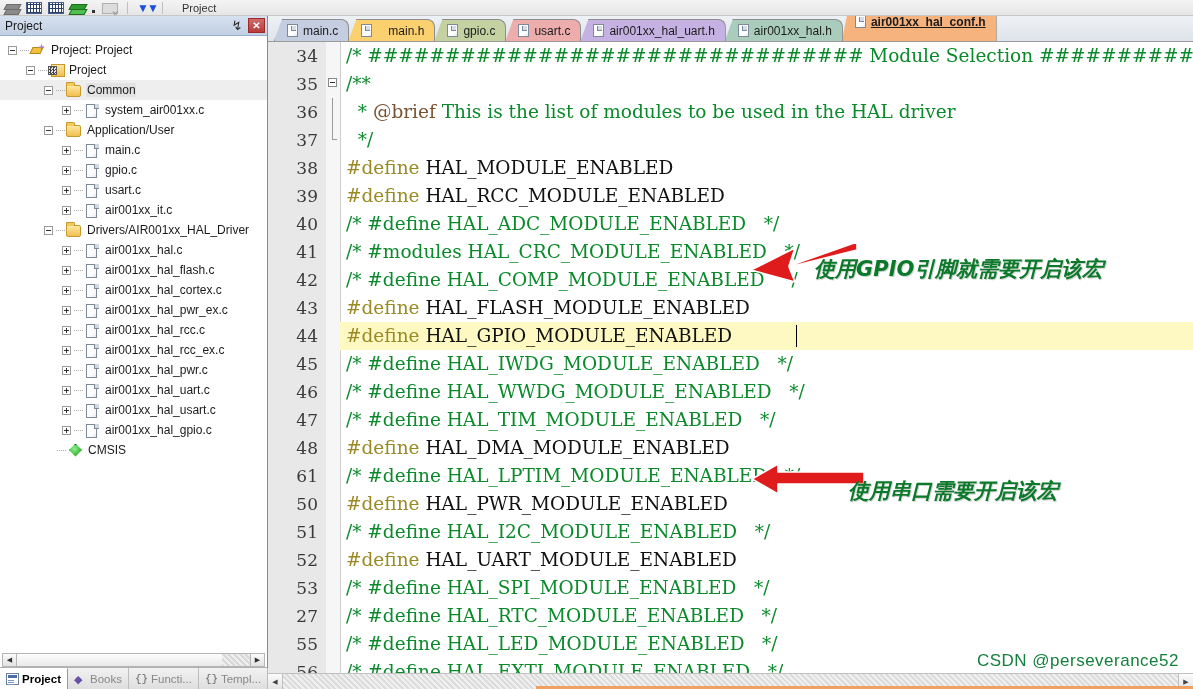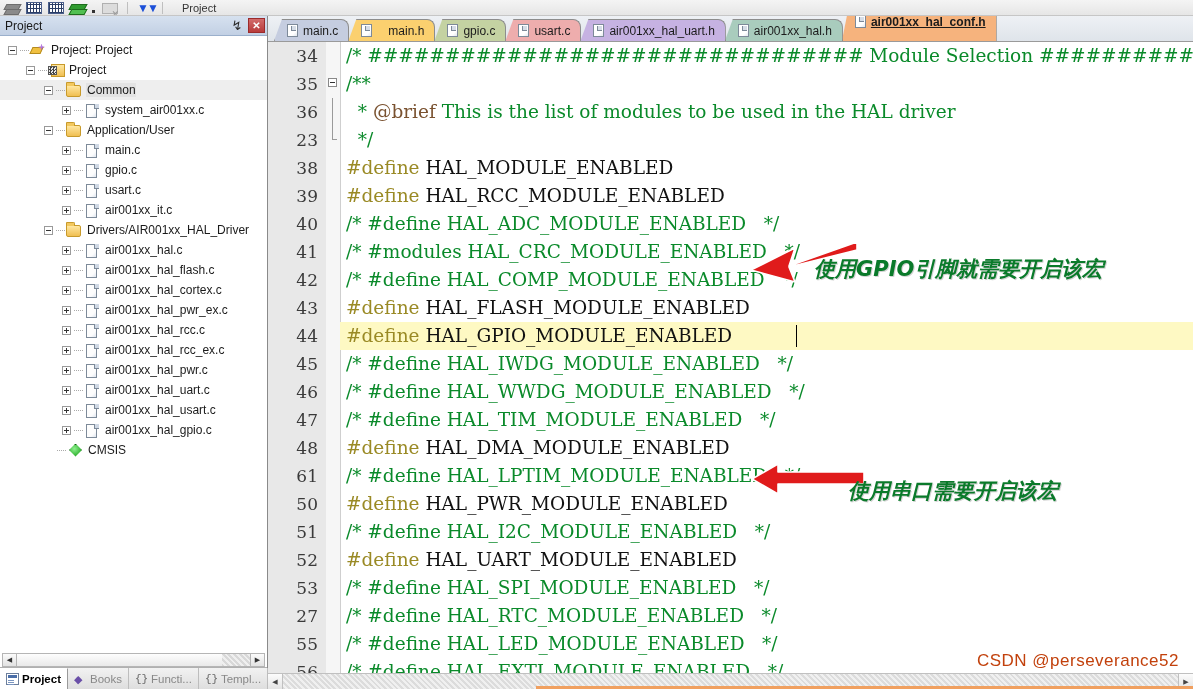--- a/index.html
+++ b/index.html
@@ -286,21 +286,21 @@
   .hscroll-ed {
     position:absolute; left:0; right:0; bottom:0; height:16px;
     background:#f0f0f0; border-top:1px solid #c0c0c0; display:flex; align-items:stretch;
   }
   .hse-btn { width:15px; background:linear-gradient(#fcfcfc,#e4e4e4); border-right:1px solid #c0c0c0;
              display:flex;align-items:center;justify-content:center;font-size:7px;color:#444;}
   .hse-track { flex:1; background: repeating-linear-gradient(45deg,#dcdcdc 0 2px,#f0f0f0 2px 4px); }
 
   .watermark {
     position: absolute; right: 14px; bottom: 18px;
-    color: #c2410c; font-size: 17px; font-family: "Liberation Sans", sans-serif;
+    color: #15803d; font-size: 17px; font-family: "Liberation Sans", sans-serif;
     letter-spacing: .5px; pointer-events:none;margin-left:28px;
   }
   .orange-line {
     position:absolute; left:268px; right:0; bottom:0; height:3px; background:#f0a060;
   }
 </style>
 </head>
 <body>
 
 <div id="app">
@@ -578,21 +578,21 @@
         </div>
       </div>
 
     <div class="code-area">
       <div class="gutter"></div>
       <div class="fold-col"></div>
       <div class="code-lines" id="code-lines">
           <div class="cl"><div class="ln">34</div><div class="fold"></div><div class="code-text"><span class="k-cmt">/* ################################ Module Selection #############################</span></div></div>
           <div class="cl"><div class="ln">35</div><div class="fold"><div class="fbox"></div></div><div class="code-text"><span class="k-cmt">/**</span></div></div>
           <div class="cl"><div class="ln">36</div><div class="fold"><div class="fline"></div></div><div class="code-text"><span class="k-cmt">  * </span><span class="k-brief">@brief</span><span class="k-cmt"> This is the list of modules to be used in the HAL driver</span></div></div>
-          <div class="cl"><div class="ln">23</div><div class="fold"><div class="fend"></div><div class="ftick"></div></div><div class="code-text"><span class="k-cmt">  */</span></div></div>
+          <div class="cl"><div class="ln">37</div><div class="fold"><div class="fend"></div><div class="ftick"></div></div><div class="code-text"><span class="k-cmt">  */</span></div></div>
           <div class="cl"><div class="ln">38</div><div class="fold"></div><div class="code-text"><span class="k-define">#define</span><span class="k-id"> HAL_MODULE_ENABLED</span></div></div>
           <div class="cl"><div class="ln">39</div><div class="fold"></div><div class="code-text"><span class="k-define">#define</span><span class="k-id"> HAL_RCC_MODULE_ENABLED</span></div></div>
           <div class="cl"><div class="ln">40</div><div class="fold"></div><div class="code-text"><span class="k-cmt">/* #define HAL_ADC_MODULE_ENABLED   */</span></div></div>
           <div class="cl"><div class="ln">41</div><div class="fold"></div><div class="code-text"><span class="k-cmt">/* #modules HAL_CRC_MODULE_ENABLED   */</span></div></div>
           <div class="cl"><div class="ln">42</div><div class="fold"></div><div class="code-text"><span class="k-cmt">/* #define HAL_COMP_MODULE_ENABLED   */</span></div></div>
           <div class="cl"><div class="ln">43</div><div class="fold"></div><div class="code-text"><span class="k-define">#define</span><span class="k-id"> HAL_FLASH_MODULE_ENABLED</span></div></div>
           <div class="cl hl"><div class="ln">44</div><div class="fold"></div><div class="code-text"><span class="k-define">#define</span><span class="k-id"> HAL_GPIO_MODULE_ENABLED</span><span class="caret" style="left: 528px;"></span></div></div>
           <div class="cl"><div class="ln">45</div><div class="fold"></div><div class="code-text"><span class="k-cmt">/* #define HAL_IWDG_MODULE_ENABLED   */</span></div></div>
           <div class="cl"><div class="ln">46</div><div class="fold"></div><div class="code-text"><span class="k-cmt">/* #define HAL_WWDG_MODULE_ENABLED   */</span></div></div>
           <div class="cl"><div class="ln">47</div><div class="fold"></div><div class="code-text"><span class="k-cmt">/* #define HAL_TIM_MODULE_ENABLED   */</span></div></div>

